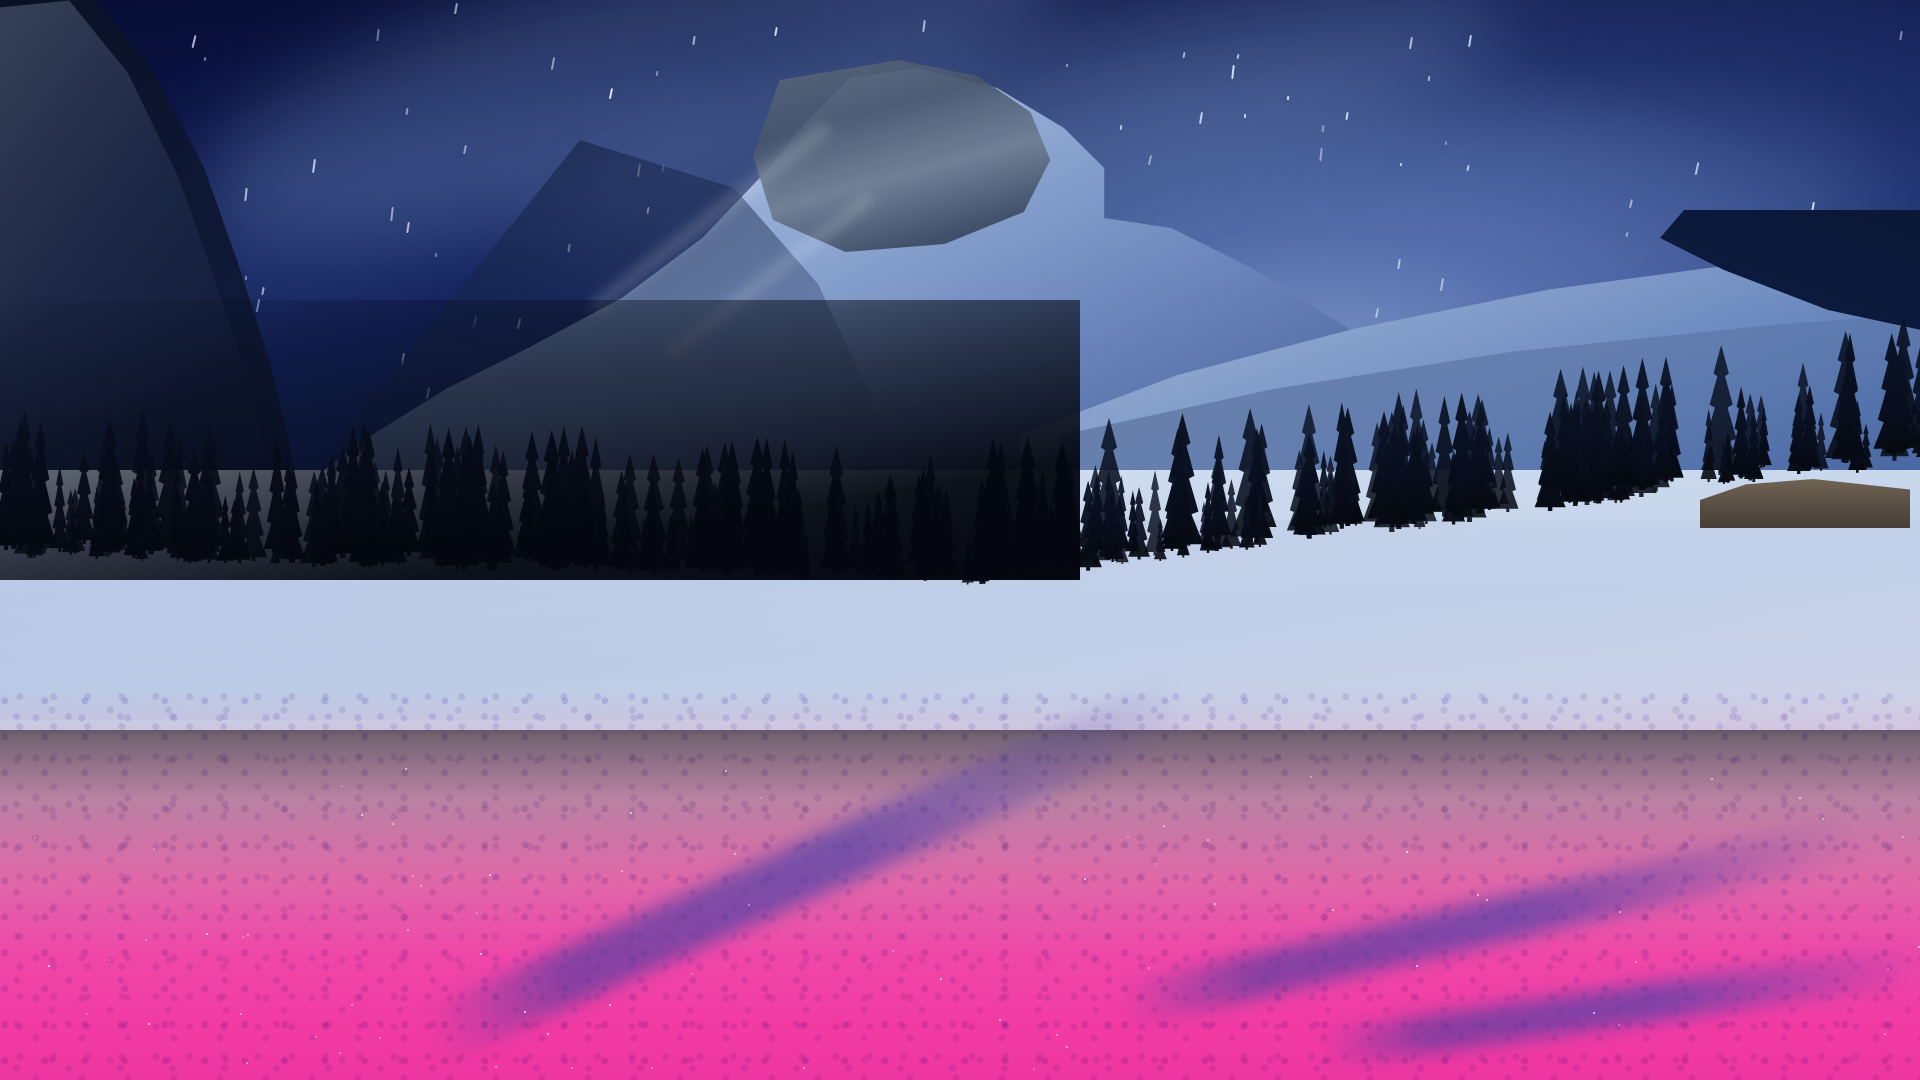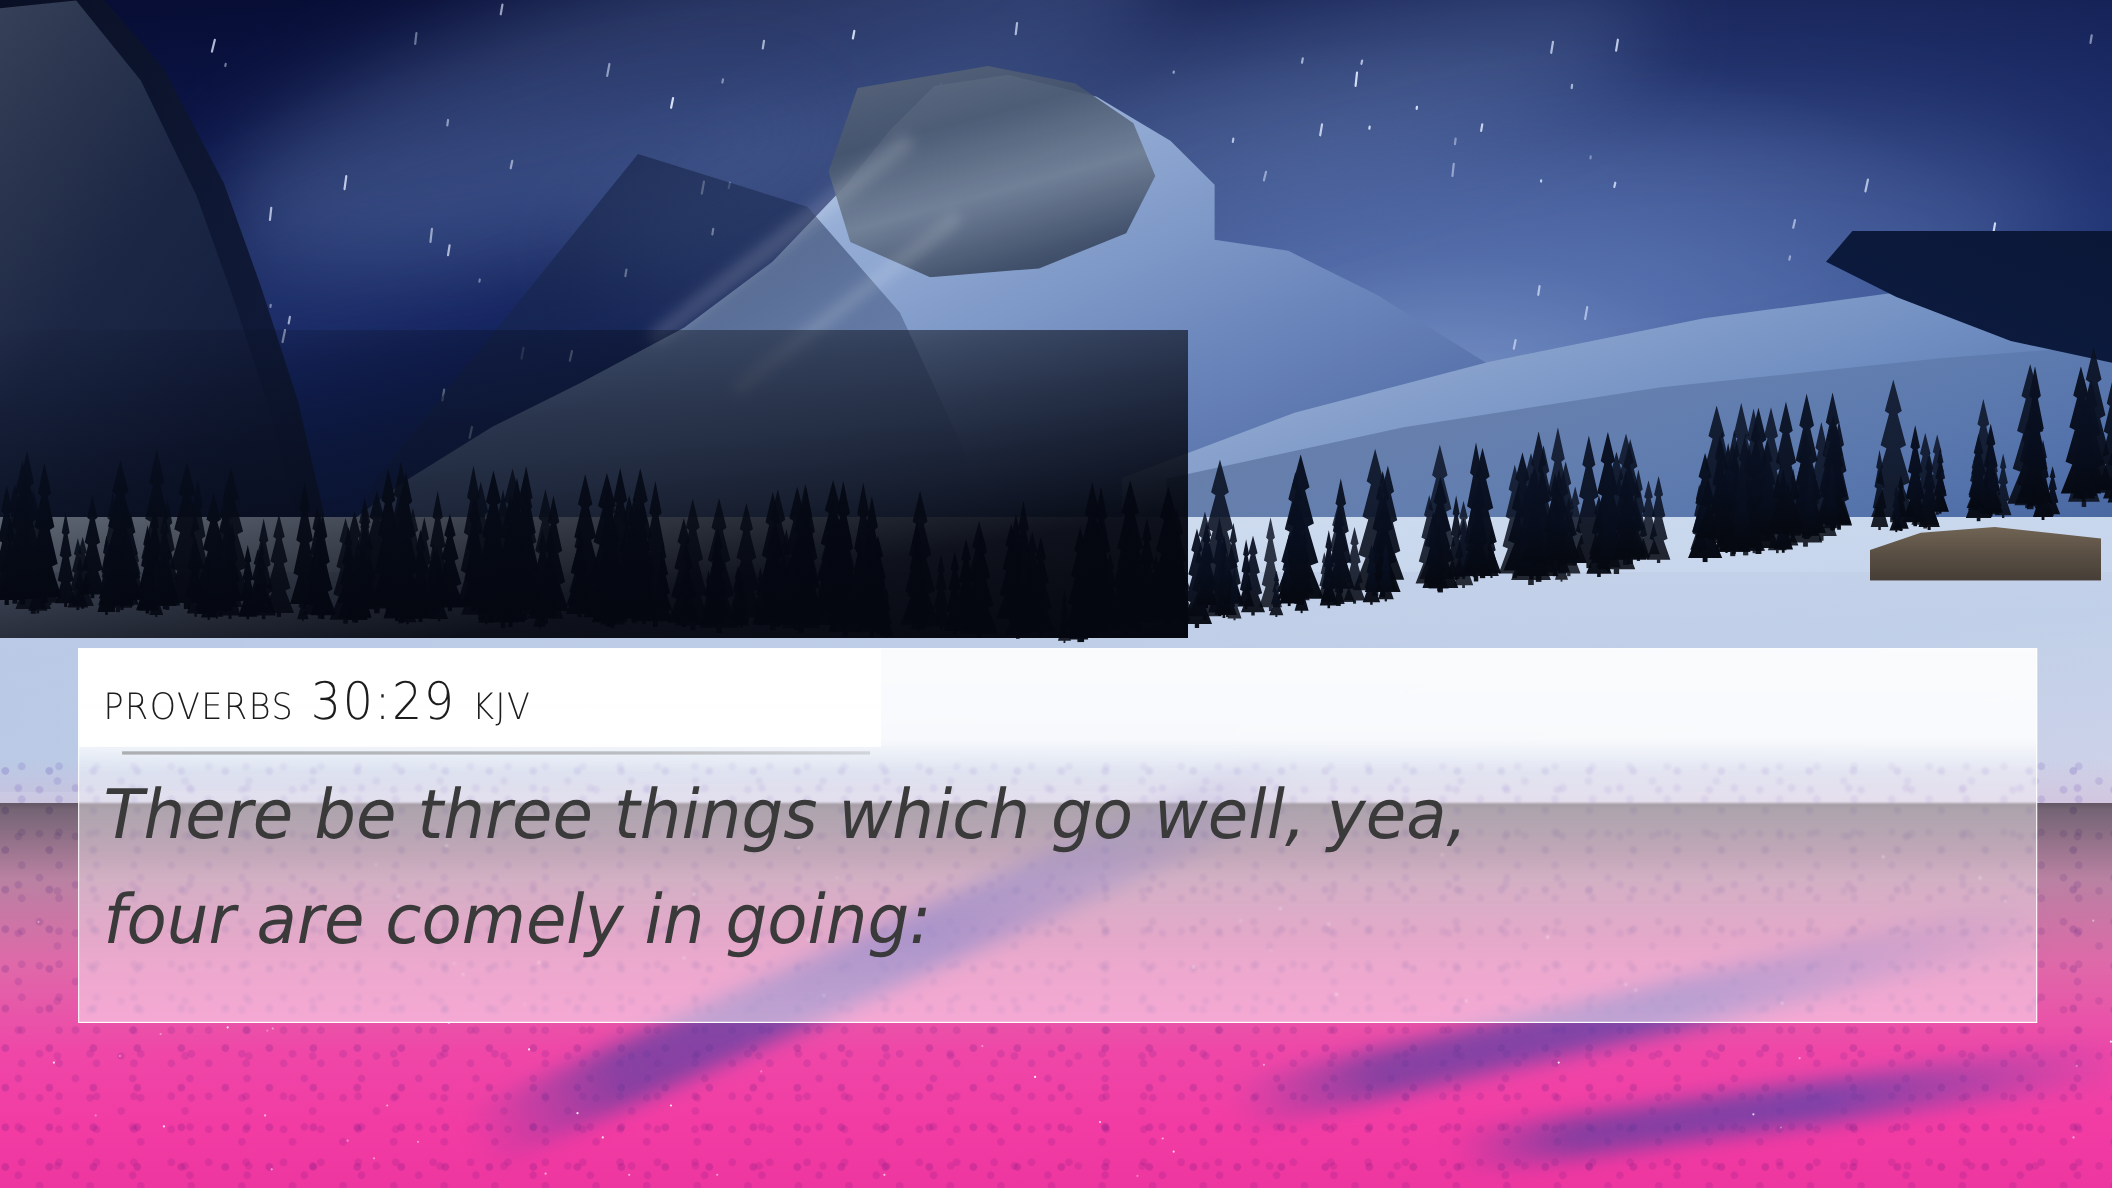--- a/index.html
+++ b/index.html
@@ -780,21 +780,14 @@
       <div class="sparkle" style="left: 691px; top: 973px; opacity: 0.33;"></div>
       <div class="sparkle" style="left: 1056px; top: 1034px; opacity: 0.57;"></div>
       <div class="sparkle" style="left: 379px; top: 1037px; opacity: 0.49;"></div>
       <div class="sparkle" style="left: 153px; top: 848px; opacity: 0.39;"></div>
       <div class="sparkle" style="left: 489px; top: 874px; opacity: 0.81;"></div>
       <div class="sparkle" style="left: 1332px; top: 909px; opacity: 0.76;"></div>
       <div class="sparkle" style="left: 412px; top: 875px; opacity: 0.44;"></div>
       <div class="sparkle" style="left: 630px; top: 812px; opacity: 0.73;"></div>
     </div>
 
-  <div class="panel">
-    <div class="title-band"></div>
-    <div class="ref">Proverbs 30:29 KJV</div>
-    <div class="ref-underline"></div>
-    <div class="verse">There be three things which go well, yea,
-four are comely in going:</div>
-  </div>
 
 </div>
 
 </body></html>

